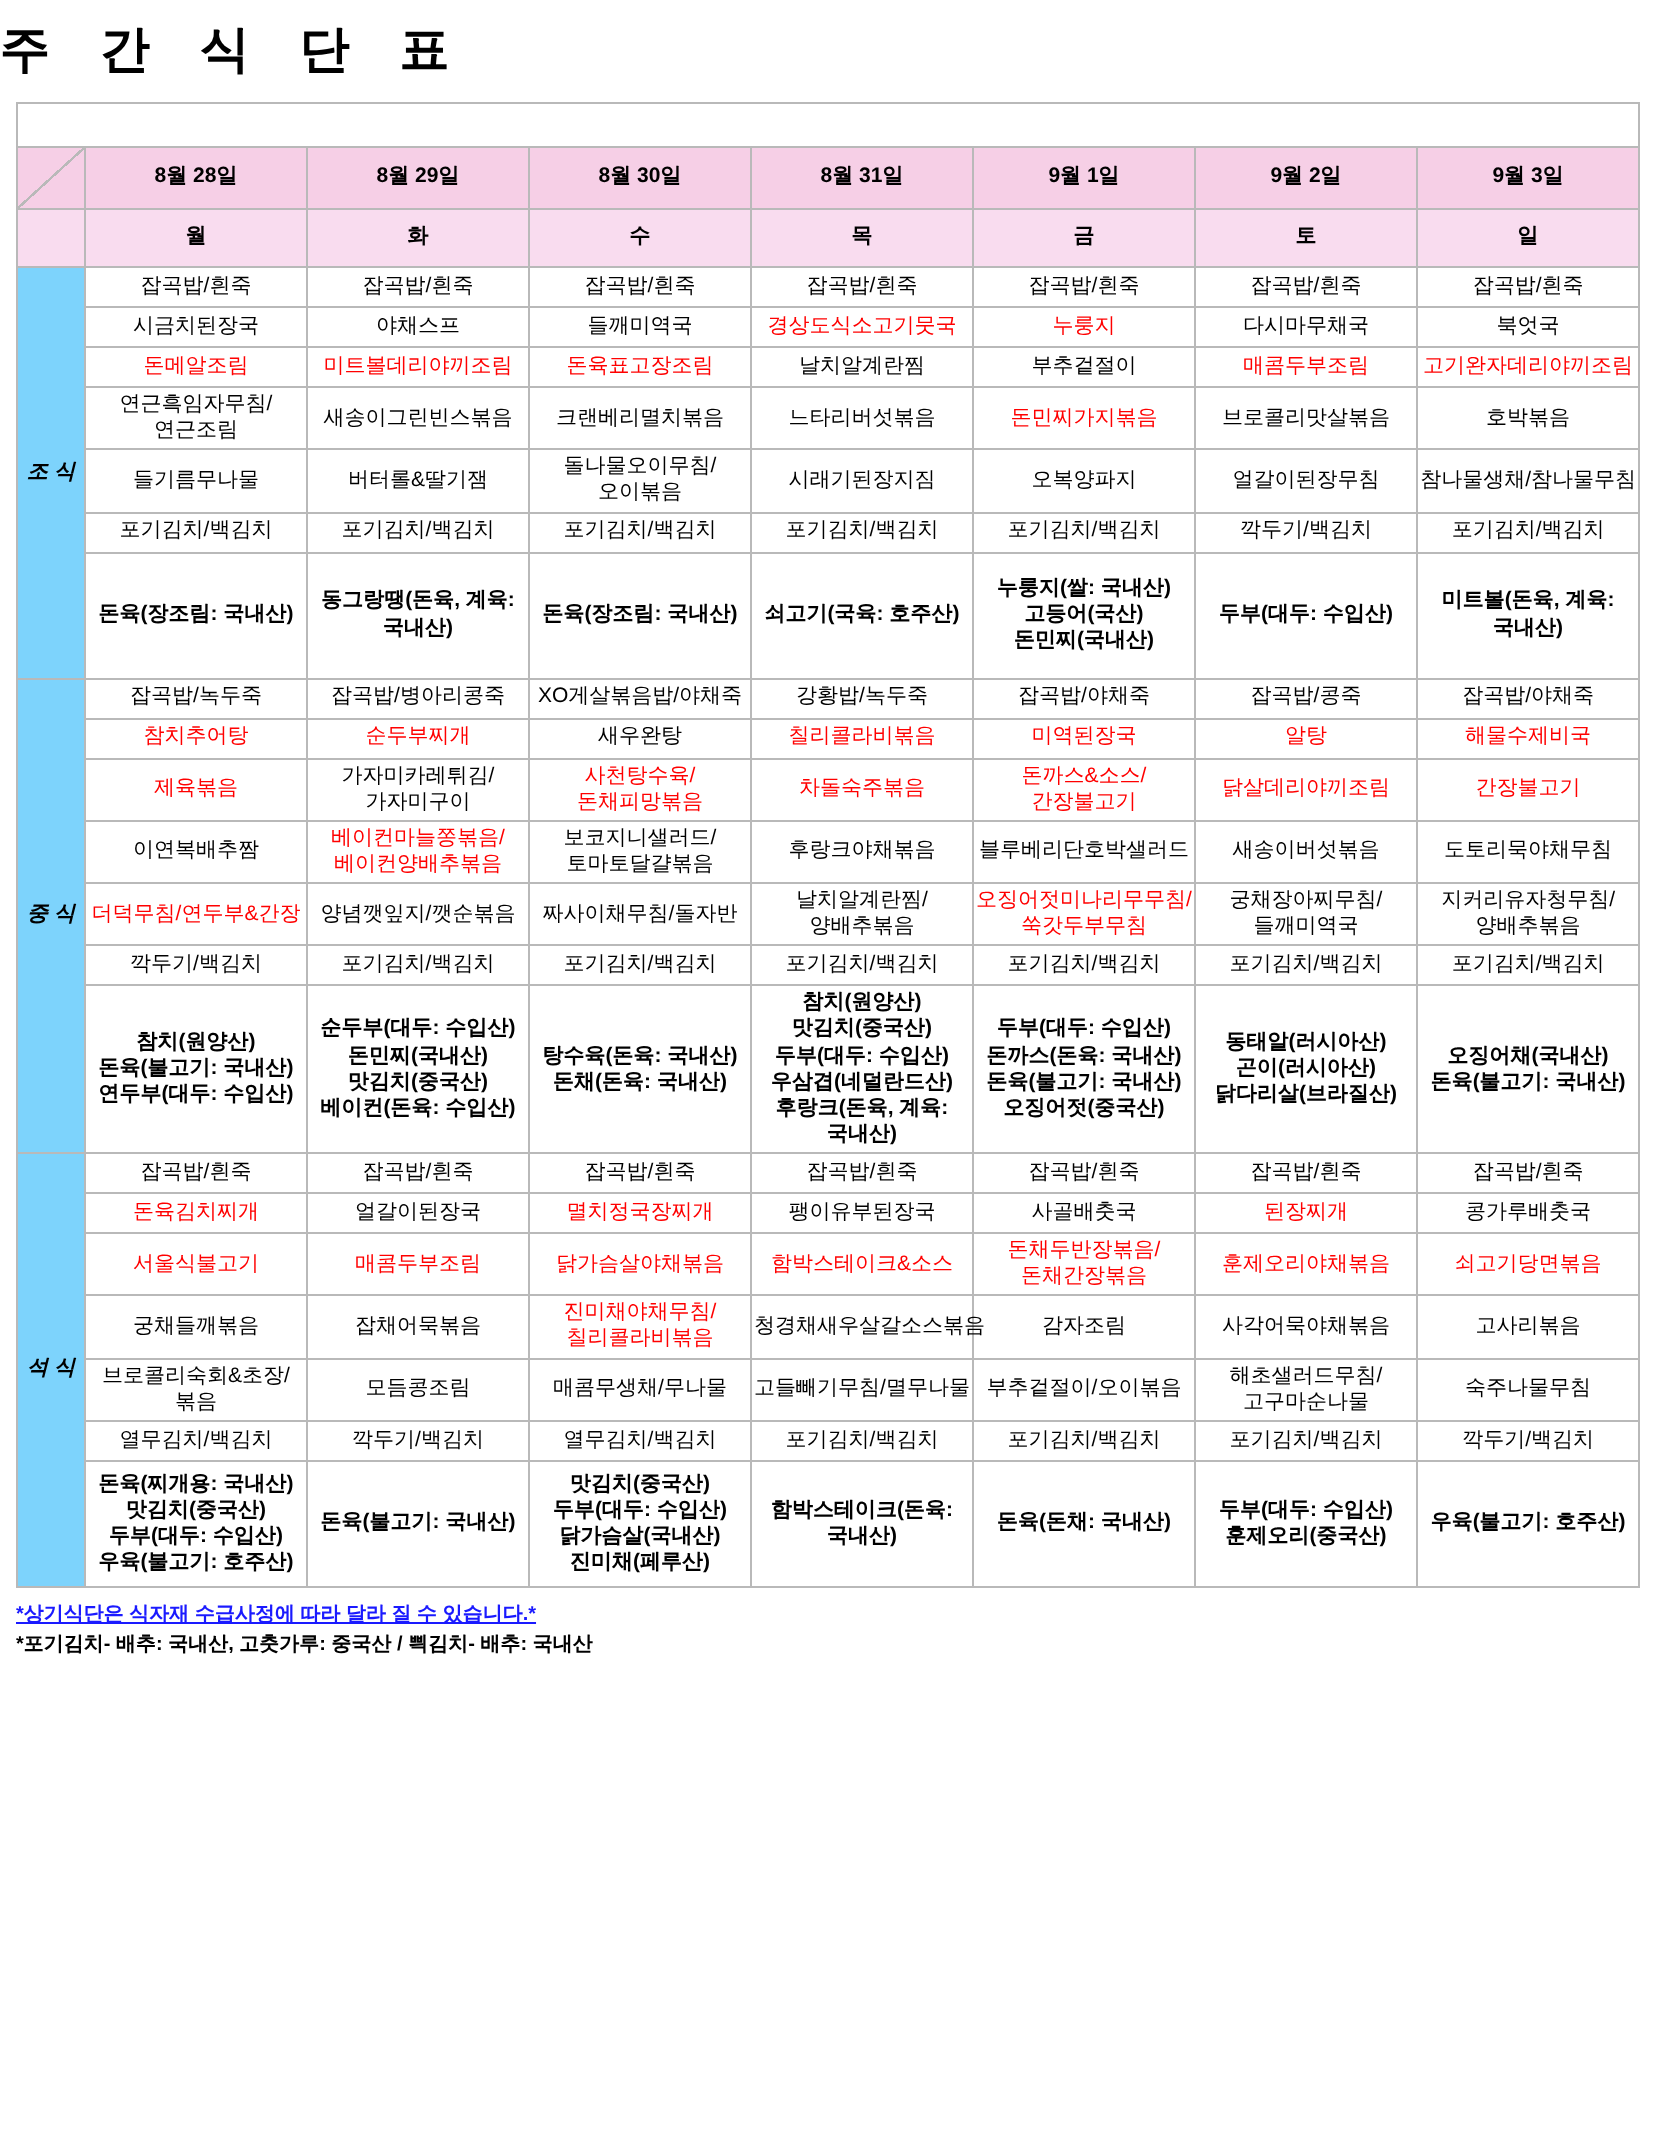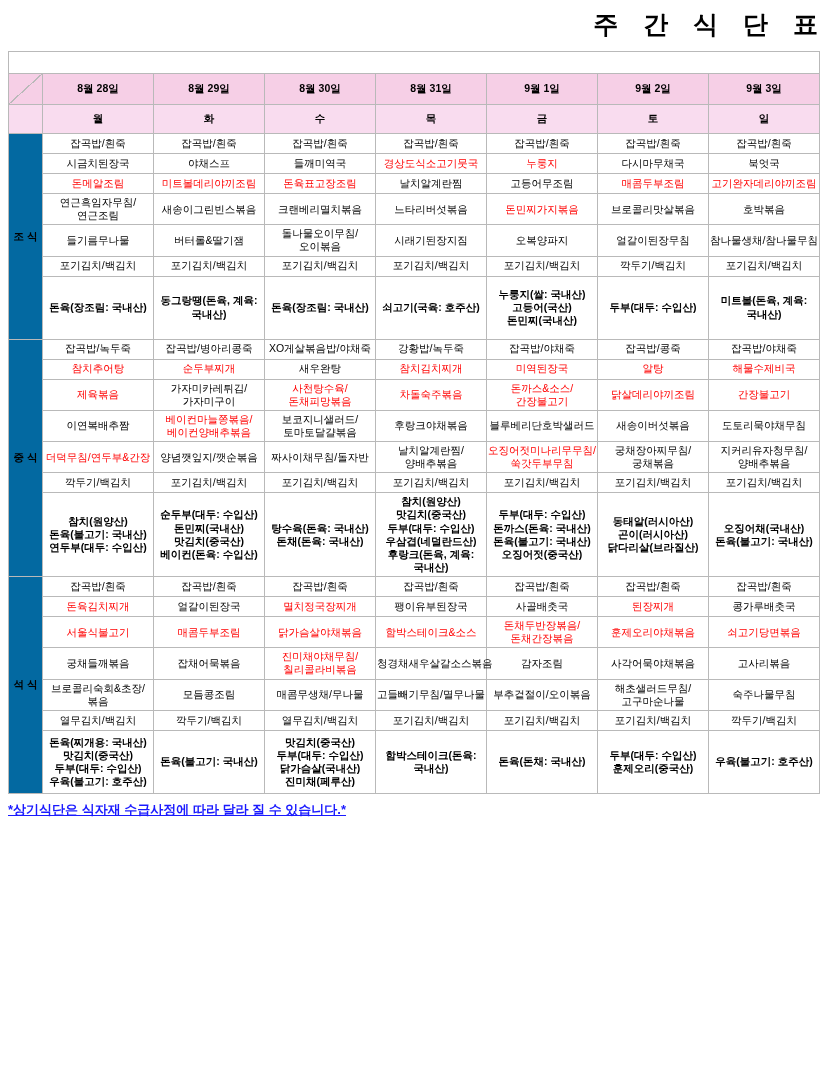--- a/index.html
+++ b/index.html
@@ -4,21 +4,21 @@
 <style>
   html,body{margin:0;padding:0;background:#ffffff;}
   body{
     width:827px;
     font-family:"Liberation Sans","DejaVu Sans",sans-serif;
     color:#000;
     -webkit-font-smoothing:antialiased;
   }
   .page{width:827px;min-height:1070px;position:relative;background:#fff;}
   .title{
-    text-align:right;
+    text-align:left;
     font-size:25px;
     font-weight:bold;
     letter-spacing:9px;
     padding:8px 0 10px 0;
     color:#000;
   }
   table.menu{
     border-collapse:collapse;
     width:811px;
     margin:0 8px;
@@ -52,36 +52,37 @@
     color:#000;
     margin-top:16px;
   }
   .dayhdr td{
     background:#f9dcef;
     font-weight:bold;
     font-size:12.5px;
     height:24px;
   }
   .meal-label{
-    background:#0369a1;
+    background:#7dd3fc;
     font-weight:bold;
     font-size:13px;
     width:34px;
+    font-style:italic;
   }
   .row-h{height:20px;}
   .origin td{
     height:58px;
     font-weight:bold;
     font-size:10.5px;
   }
   .red{color:#ff0000;}
   .black{color:#000;}
   .notes{
     margin:6px 8px 0 8px;
-    font-size:13px;
+    font-size:10px;
     font-weight:bold;
     line-height:1.55;
   }
   .notes .u{ text-decoration:underline; color:#1a1aff; }
   .notes div{white-space:nowrap;}
   .cell-multi{white-space:normal;}
 </style>
 </head>
 <body>
 
@@ -137,21 +138,21 @@
           <td class="cell-multi red">경상도식소고기뭇국</td>
           <td class="cell-multi red">누룽지</td>
           <td class="cell-multi black">다시마무채국</td>
           <td class="cell-multi black">북엇국</td>
         </tr>
         <tr class="row-h">
           <td class="cell-multi red">돈메알조림</td>
           <td class="cell-multi red">미트볼데리야끼조림</td>
           <td class="cell-multi red">돈육표고장조림</td>
           <td class="cell-multi black">날치알계란찜</td>
-          <td class="cell-multi black">고등어무조림</td>
+          <td class="cell-multi black">부추겉절이</td>
           <td class="cell-multi red">매콤두부조림</td>
           <td class="cell-multi red">고기완자데리야끼조림</td>
         </tr>
         <tr class="row-h">
           <td class="cell-multi black">연근흑임자무침/연근조림</td>
           <td class="cell-multi black">새송이그린빈스볶음</td>
           <td class="cell-multi black">크랜베리멸치볶음</td>
           <td class="cell-multi black">느타리버섯볶음</td>
           <td class="cell-multi red">돈민찌가지볶음</td>
           <td class="cell-multi black">브로콜리맛살볶음</td>
@@ -191,21 +192,21 @@
           <td class="cell-multi black">XO게살볶음밥/야채죽</td>
           <td class="cell-multi black">강황밥/녹두죽</td>
           <td class="cell-multi black">잡곡밥/야채죽</td>
           <td class="cell-multi black">잡곡밥/콩죽</td>
           <td class="cell-multi black">잡곡밥/야채죽</td>
         </tr>
         <tr class="row-h">
           <td class="cell-multi red">참치추어탕</td>
           <td class="cell-multi red">순두부찌개</td>
           <td class="cell-multi black">새우완탕</td>
-          <td class="cell-multi red">참치김치찌개</td>
+          <td class="cell-multi red">칠리콜라비볶음</td>
           <td class="cell-multi red">미역된장국</td>
           <td class="cell-multi red">알탕</td>
           <td class="cell-multi red">해물수제비국</td>
         </tr>
         <tr class="row-h">
           <td class="cell-multi red">제육볶음</td>
           <td class="cell-multi black">가자미카레튀김/가자미구이</td>
           <td class="cell-multi red">사천탕수육/돈채피망볶음</td>
           <td class="cell-multi red">차돌숙주볶음</td>
           <td class="cell-multi red">돈까스&amp;소스/간장불고기</td>
@@ -220,21 +221,21 @@
           <td class="cell-multi black">블루베리단호박샐러드</td>
           <td class="cell-multi black">새송이버섯볶음</td>
           <td class="cell-multi black">도토리묵야채무침</td>
         </tr>
         <tr class="row-h">
           <td class="cell-multi red">더덕무침/연두부&amp;간장</td>
           <td class="cell-multi black">양념깻잎지/깻순볶음</td>
           <td class="cell-multi black">짜사이채무침/돌자반</td>
           <td class="cell-multi black">날치알계란찜/양배추볶음</td>
           <td class="cell-multi red">오징어젓미나리무무침/쑥갓두부무침</td>
-          <td class="cell-multi black">궁채장아찌무침/궁채볶음</td>
+          <td class="cell-multi black">궁채장아찌무침/들깨미역국</td>
           <td class="cell-multi black">지커리유자청무침/양배추볶음</td>
         </tr>
         <tr class="row-h">
           <td class="cell-multi black">깍두기/백김치</td>
           <td class="cell-multi black">포기김치/백김치</td>
           <td class="cell-multi black">포기김치/백김치</td>
           <td class="cell-multi black">포기김치/백김치</td>
           <td class="cell-multi black">포기김치/백김치</td>
           <td class="cell-multi black">포기김치/백김치</td>
           <td class="cell-multi black">포기김치/백김치</td>
@@ -310,15 +311,16 @@
           <td class="cell-multi">함박스테이크(돈육: 국내산)</td>
           <td class="cell-multi">돈육(돈채: 국내산)</td>
           <td class="cell-multi">두부(대두: 수입산)<br>훈제오리(중국산)</td>
           <td class="cell-multi">우육(불고기: 호주산)</td>
         </tr>
       </tbody>
   </table>
 
   <div class="notes" id="notes-block">
       <div class="u">*상기식단은 식자재 수급사정에 따라 달라 질 수 있습니다.*</div>
+      <div>*포기김치- 배추: 국내산, 고춧가루: 중국산 / 쁵김치- 배추: 국내산</div>
     </div>
 
 </div>
 
 </body></html>

